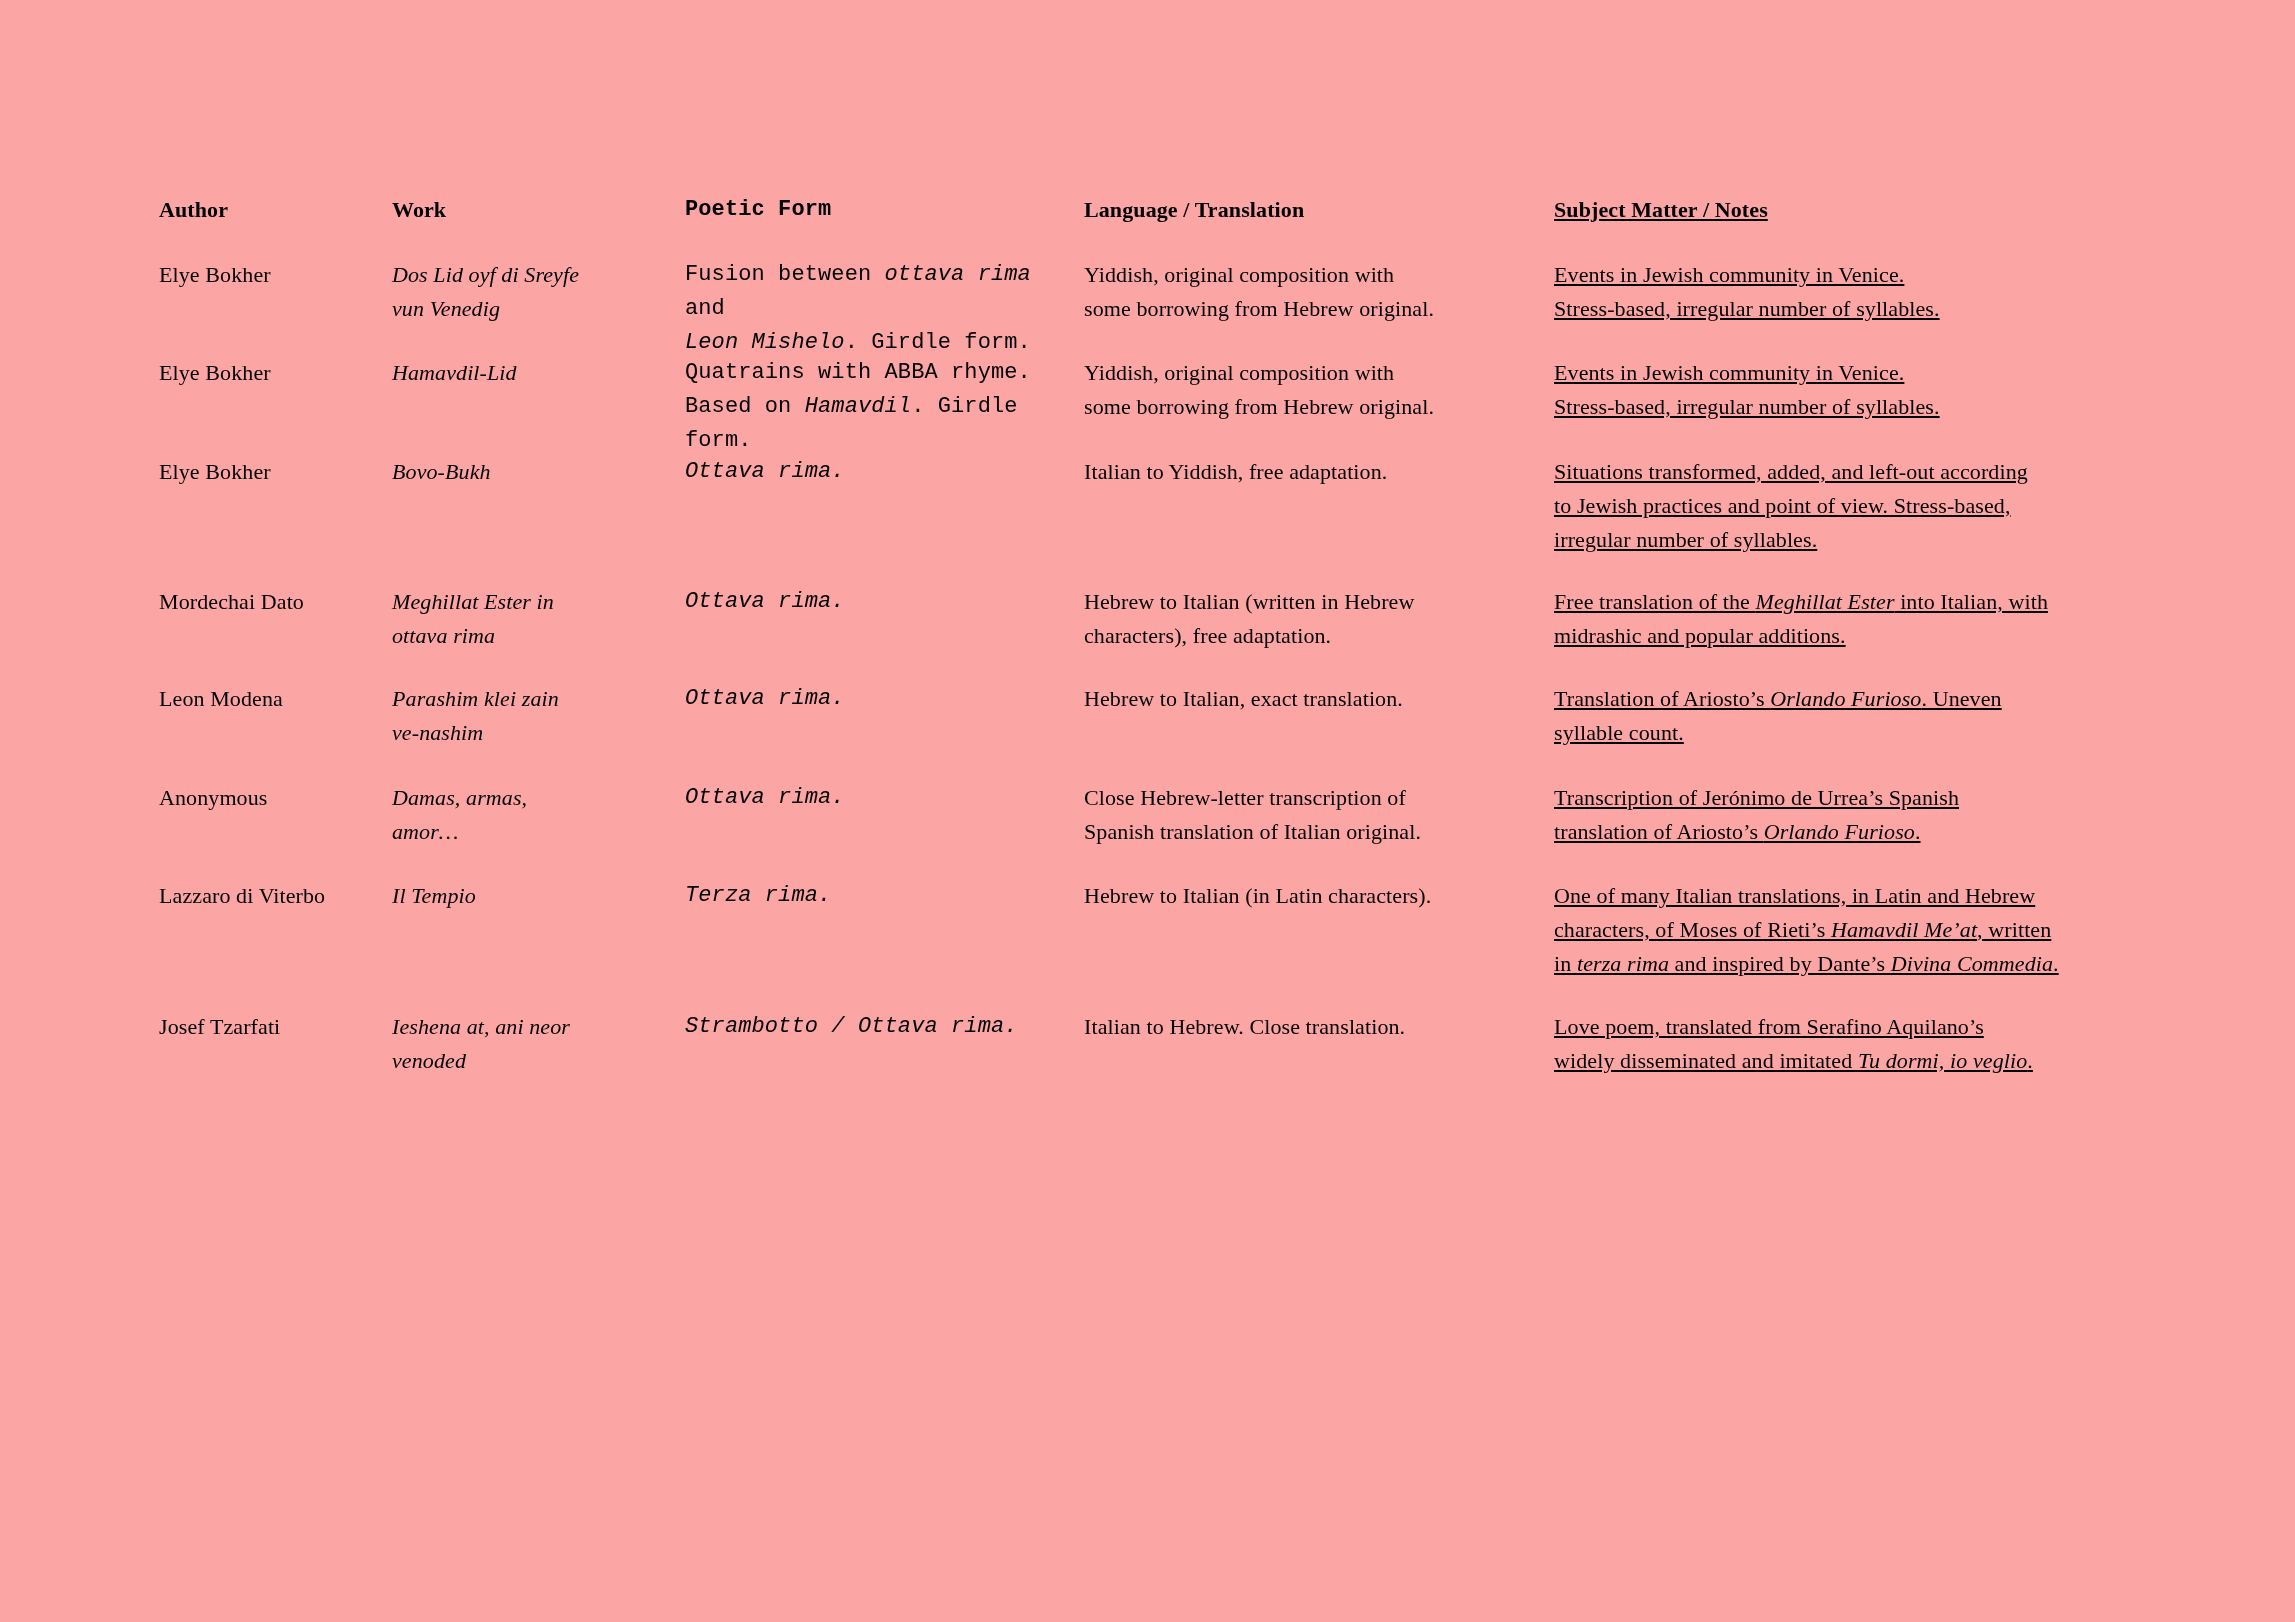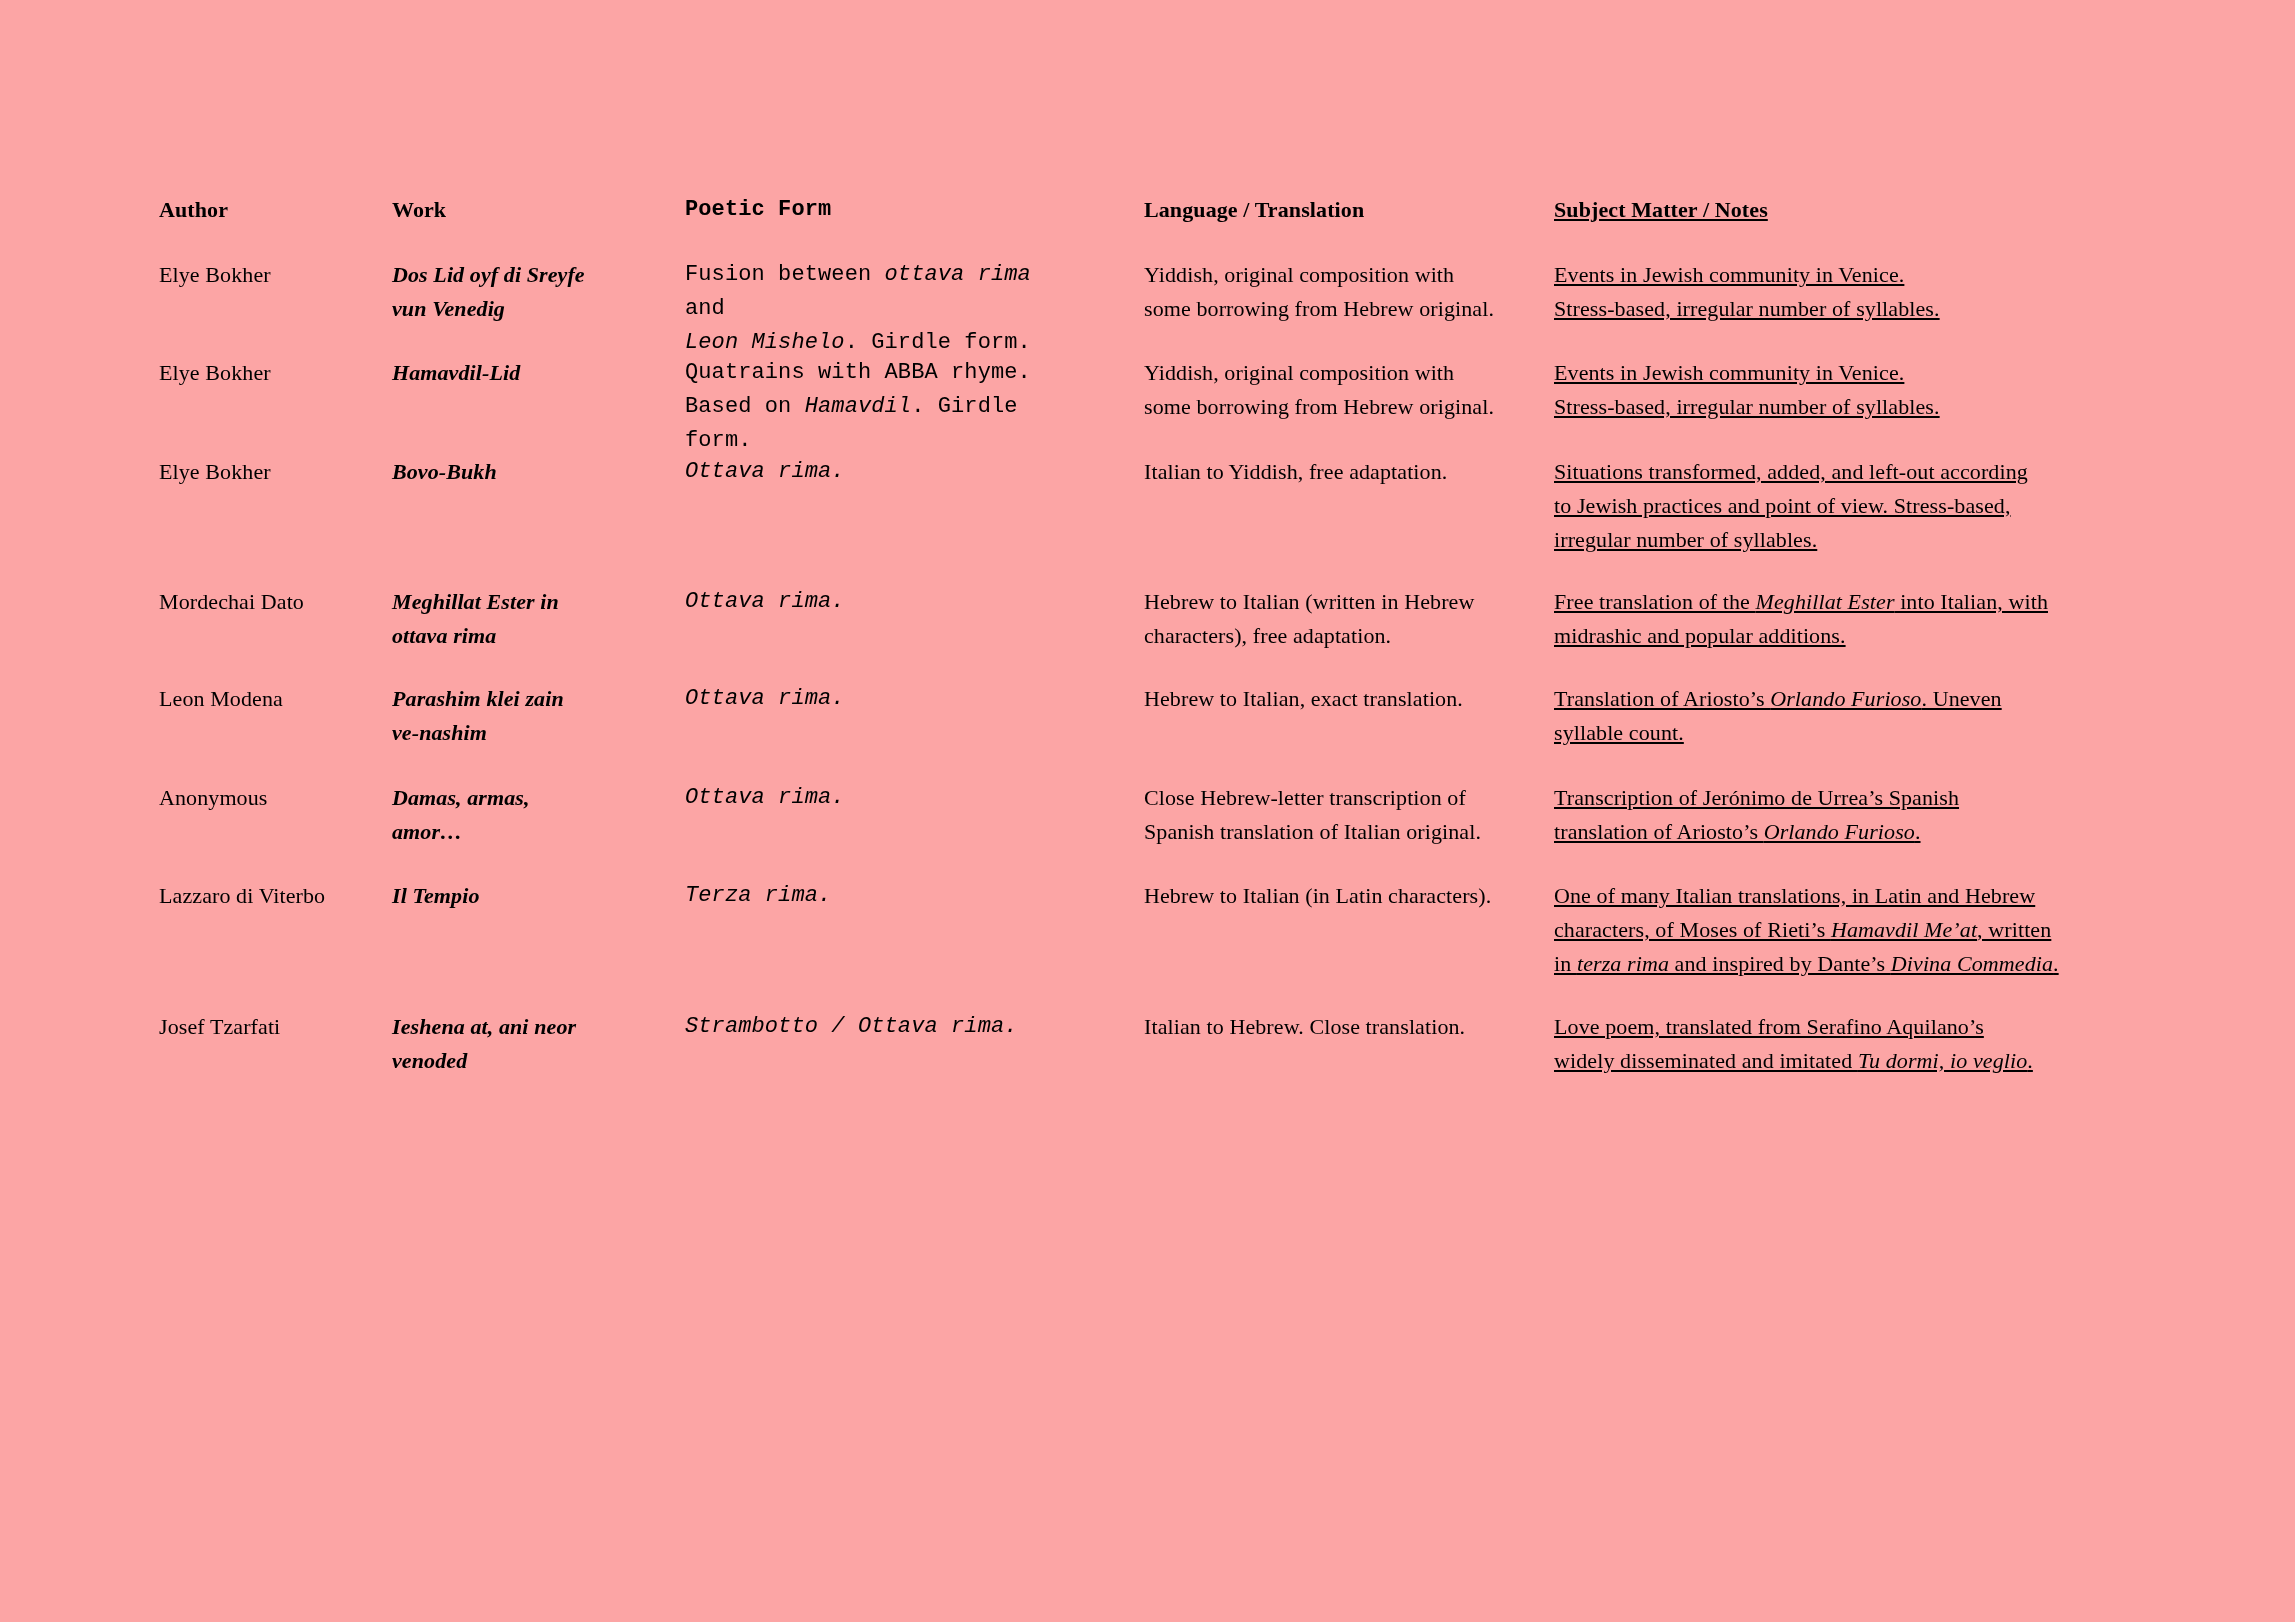--- a/index.html
+++ b/index.html
@@ -25,27 +25,27 @@
       position: absolute;
       top: 0;
       font-size: 22px;
       line-height: 34px;
       letter-spacing: 0.1px;
     }
     
     .c0 { left: 159px;  width: 222px;  }
     .c1 { left: 392px;  width: 284px;  }
     .c2 { left: 685px; width: 390px; font-family: Liberation Mono, monospace;  }
-    .c3 { left: 1144px; width: 469px; }
+    .c3 { left: 1084px; width: 469px; }
     .c4 { left: 1554px; width: 642px; text-decoration: underline; }
     .th {
       font-weight: bold;
     }
     .work-cell {
-      font-weight: bold;
+      font-weight: normal;
       font-style: italic;
     }
     .cell i { font-style: italic; }
   </style>
 </head>
 <body>
 
 <div class="page">
 
   <div class="trow" style="top:193px">

